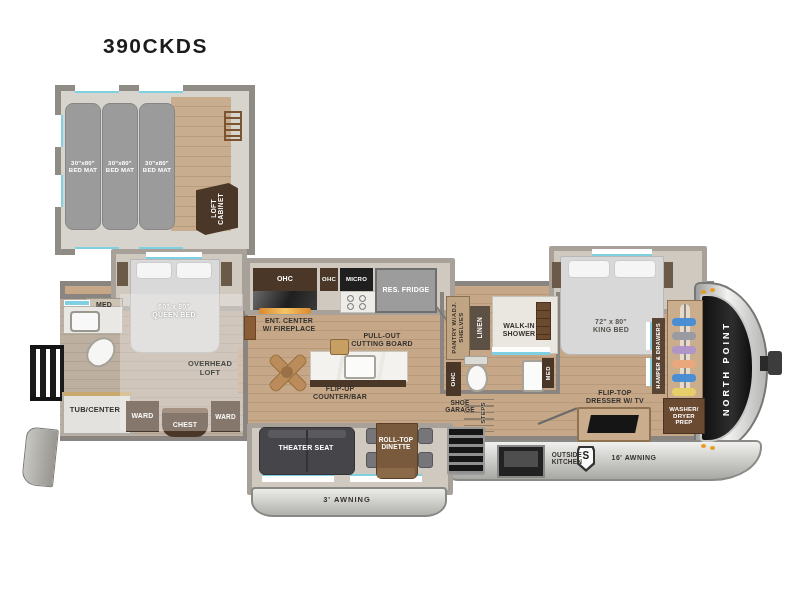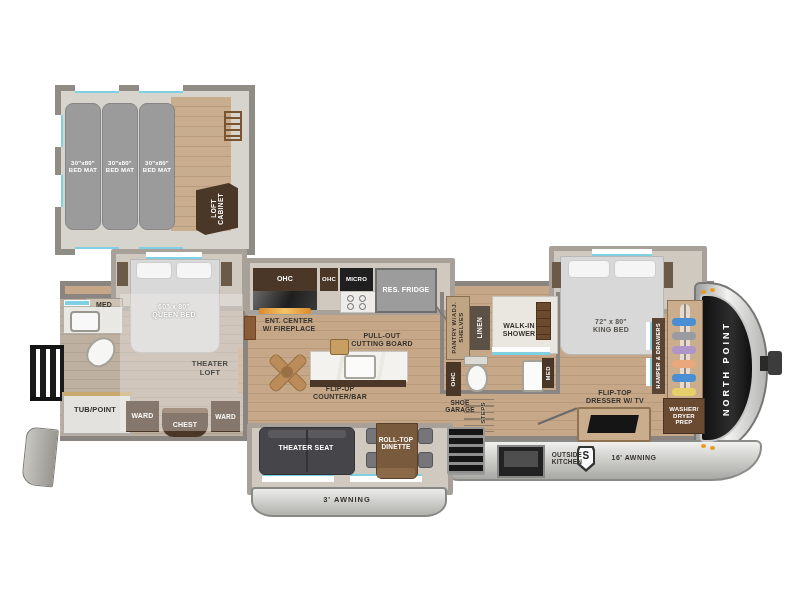--- a/index.html
+++ b/index.html
@@ -23,20 +23,21 @@
        display:flex;align-items:center;justify-content:center;z-index:3;}
   .chair{position:absolute;width:13px;height:14px;background:#76767a;border:1px solid #55555a;border-radius:3px;z-index:4;}
   .hanger{position:absolute;width:24px;height:8px;border-radius:4px;z-index:5;}
   .dot{position:absolute;width:5px;height:4px;background:#e89a1e;border-radius:50%;z-index:6;}
 </style>
 </head>
 <body>
 
 <div class="canvas">
 
+  <div class="lbl title" style="left:103px;top:34px;width:120px;text-align:left;">390CKDS</div>
 
   <div class="abs" style="left:55px;top:85px;width:188px;height:158px;border:6px solid #8f8b85;background:#d7d3cd;z-index:2;">
 
     <div class="abs" style="left:110px;top:6px;width:60px;height:134px;background:repeating-linear-gradient(180deg,#c8ae8e 0 9px,#b99c7c 9px 10px);"></div>
 
     <div class="mat" style="left:4px;top:12px;width:34px;height:125px;">
       <div class="lbl wt f6" style="position:static;">30"x80"
 BED MAT</div>
     </div>
     <div class="mat" style="left:41px;top:12px;width:34px;height:125px;">
@@ -85,33 +86,33 @@
   <div class="abs" style="left:117px;top:262px;width:11px;height:24px;background:#6b5a48;z-index:4;"></div>
   <div class="abs" style="left:221px;top:262px;width:11px;height:24px;background:#6b5a48;z-index:4;"></div>
 
   <div class="abs" style="left:85px;top:298px;width:36px;height:13px;background:#cdc3b2;border:1px solid #9a968e;z-index:4;"></div>
   <div class="lbl f7" style="left:85px;top:301px;width:38px;">MED</div>
   <div class="abs" style="left:64px;top:300px;width:24px;height:4px;background:#7fd0e2;border:1px solid #ffffff;z-index:4;"></div>
   <div class="abs" style="left:63px;top:306px;width:58px;height:26px;background:#e9e8e5;border:1px solid #b5b2aa;z-index:4;"></div>
   <div class="abs" style="left:70px;top:311px;width:26px;height:17px;background:#f8f8f8;border:2px solid #9a978f;border-radius:4px;z-index:5;"></div>
   <div class="abs" style="left:88px;top:336px;width:22px;height:28px;background:#f6f6f4;border:2px solid #a5a29a;border-radius:50% 50% 46% 46%;transform:rotate(40deg);z-index:4;"></div>
   <div class="abs" style="left:62px;top:392px;width:66px;height:37px;background:#e3e2df;border:2px solid #b0ada6;border-top:4px solid #c9a96e;z-index:4;"></div>
-  <div class="lbl f75" style="left:60px;top:406px;width:70px;">TUB/POINT</div>
+  <div class="lbl f75" style="left:60px;top:406px;width:70px;">TUB/CENTER</div>
   <div class="cab" style="left:126px;top:401px;width:33px;height:31px;">
     <span class="lbl wt f7" style="position:static;">WARD</span>
   </div>
   <div class="cab" style="left:162px;top:408px;width:46px;height:24px;border-radius:3px 3px 12px 12px;border-top:5px solid #7a5f48;">
     <span class="lbl wt f7" style="position:static;">CHEST</span>
   </div>
   <div class="cab" style="left:211px;top:401px;width:29px;height:31px;">
     <span class="lbl wt f65" style="position:static;">WARD</span>
   </div>
 
   <div class="abs" style="left:120px;top:294px;width:123px;height:137px;background:rgba(244,242,238,0.35);z-index:5;"></div>
-  <div class="lbl f75" style="left:170px;top:360px;width:80px;color:#4a4a46;">THEATER
+  <div class="lbl f75" style="left:170px;top:360px;width:80px;color:#4a4a46;">OVERHEAD
 LOFT</div>
   <div class="lbl wt f7" style="left:134px;top:303px;width:80px;text-shadow:0 0 2px #777;">60" x 80"
 QUEEN BED</div>
 
   <div class="slide" style="left:245px;top:258px;width:200px;height:47px;"></div>
   <div class="cab" style="left:253px;top:268px;width:64px;height:23px;">
     <span class="lbl wt f7" style="position:static;">OHC</span>
   </div>
   <div class="abs" style="left:253px;top:291px;width:64px;height:19px;background:linear-gradient(115deg,#6a6a6a 0%,#1f1f1f 55%,#3a3a3a);z-index:4;"></div>
   <div class="abs" style="left:259px;top:308px;width:52px;height:6px;background:linear-gradient(90deg,#d98a2b,#f6c468,#d98a2b);border-radius:2px;z-index:5;"></div>

